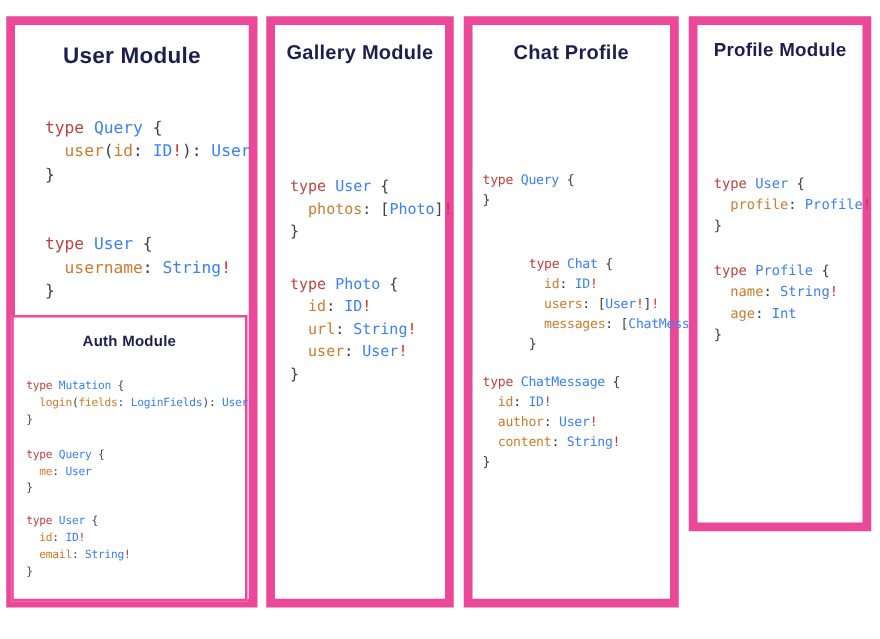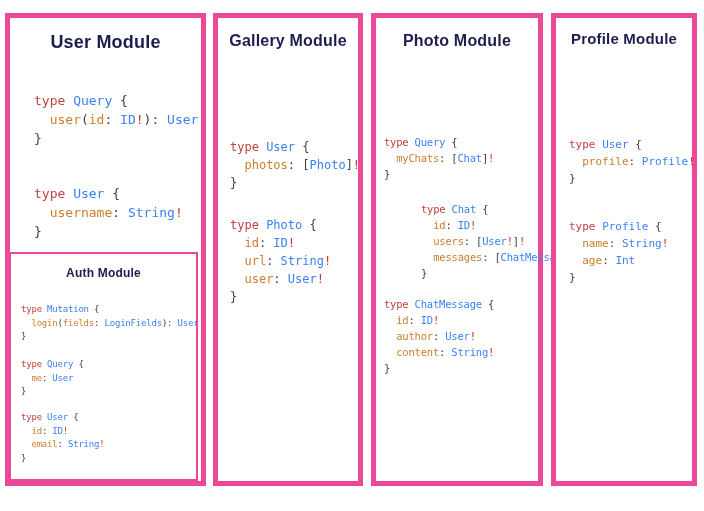--- a/index.html
+++ b/index.html
@@ -2,27 +2,27 @@
 <html><head>
 <meta charset="utf-8">
 <style>
   html,body{margin:0;padding:0;}
   body{
     width:704px;height:511px;position:relative;background:#ffffff;
     font-family:"Liberation Sans",sans-serif;overflow:hidden;
   }
   .box{
     position:absolute;background:#ffffff;box-sizing:border-box;
-    border:5px solid #ec4899;
+    border:7px solid #ec4899;
   }
   #user-box{left:5px;top:13px;width:201px;height:473px;}
   #auth-box{left:9px;top:252px;width:189px;height:229px;border-width:2px;z-index:2;}
   #gallery-box{left:213px;top:13px;width:150px;height:473px;}
   #chat-box{left:371px;top:13px;width:172px;height:473px;}
-  #profile-box{left:551px;top:13px;width:146px;height:473px;}
+  #profile-box{left:551px;top:13px;width:146px;height:412px;}
 
   .box-title{
     position:absolute;left:0;right:0;text-align:center;
     font-weight:bold;color:#1d1d4f;letter-spacing:0.2px;
   }
   #user-box .box-title{top:14px;font-size:18px;}
   #auth-box .box-title{top:12px;font-size:12px;}
   #gallery-box .box-title{top:14px;font-size:16px;}
   #chat-box .box-title{top:14px;font-size:16px;}
   #profile-box .box-title{top:12px;font-size:15px;}
@@ -37,21 +37,21 @@
   #auth-box .code{font-size:9px;line-height:13.5px;padding-left:10px;letter-spacing:-0.2px;}
   #auth-box .b0{top:49px;} #auth-box .b1{top:104px;} #auth-box .b2{top:157px;}
 
   #gallery-box .code{font-size:12px;line-height:18px;padding-left:12px;}
   #gallery-box .b0{top:120px;} #gallery-box .b1{top:198px;}
 
   #chat-box .code{font-size:10.5px;line-height:16px;padding-left:8px;letter-spacing:-0.2px;}
   #chat-box .b0{top:116px;} #chat-box .b1{top:183px;margin-left:37px;} #chat-box .b2{top:278px;}
 
   #profile-box .code{font-size:11px;line-height:17px;padding-left:13px;}
-  #profile-box .b0{top:118px;} #profile-box .b1{top:200px;}
+  #profile-box .b0{top:118px;} #profile-box .b1{top:188px;}
 
   .tk-k{color:#bf4340;}   
   .tk-t{color:#3b82f6;}   
   .tk-f{color:#cd7d2e;}   
   .tk-b{color:#c8362d;}   
   .tk-p{color:#3d4148;}   
 </style>
 </head>
 <body>
 
@@ -70,22 +70,22 @@
     <div class="code b2"><div><span class="tk-k">type </span><span class="tk-t">User </span><span class="tk-p">{</span></div><div><span class="tk-p">  </span><span class="tk-f">id</span><span class="tk-p">: </span><span class="tk-t">ID</span><span class="tk-b">!</span></div><div><span class="tk-p">  </span><span class="tk-f">email</span><span class="tk-p">: </span><span class="tk-t">String</span><span class="tk-b">!</span></div><div><span class="tk-p">}</span></div></div>
   </section>
 
   <section class="box" id="gallery-box">
     <div class="box-title">Gallery Module</div>
     <div class="code b0"><div><span class="tk-k">type </span><span class="tk-t">User </span><span class="tk-p">{</span></div><div><span class="tk-p">  </span><span class="tk-f">photos</span><span class="tk-p">: [</span><span class="tk-t">Photo</span><span class="tk-p">]</span><span class="tk-b">!</span></div><div><span class="tk-p">}</span></div></div>
     <div class="code b1"><div><span class="tk-k">type </span><span class="tk-t">Photo </span><span class="tk-p">{</span></div><div><span class="tk-p">  </span><span class="tk-f">id</span><span class="tk-p">: </span><span class="tk-t">ID</span><span class="tk-b">!</span></div><div><span class="tk-p">  </span><span class="tk-f">url</span><span class="tk-p">: </span><span class="tk-t">String</span><span class="tk-b">!</span></div><div><span class="tk-p">  </span><span class="tk-f">user</span><span class="tk-p">: </span><span class="tk-t">User</span><span class="tk-b">!</span></div><div><span class="tk-p">}</span></div></div>
   </section>
 
   <section class="box" id="chat-box">
-    <div class="box-title">Photo Module</div>
-    <div class="code b0"><div><span class="tk-k">type </span><span class="tk-t">Query </span><span class="tk-p">{</span></div><div><span class="tk-p">  </span><span class="tk-f">myChats</span><span class="tk-p">: [</span><span class="tk-t">Chat</span><span class="tk-p">]</span><span class="tk-b">!</span></div><div><span class="tk-p">}</span></div></div>
+    <div class="box-title">Chat Profile</div>
+    <div class="code b0"><div><span class="tk-k">type </span><span class="tk-t">Query </span><span class="tk-p">{</span></div><div><span class="tk-p">}</span></div></div>
     <div class="code b1"><div><span class="tk-k">type </span><span class="tk-t">Chat </span><span class="tk-p">{</span></div><div><span class="tk-p">  </span><span class="tk-f">id</span><span class="tk-p">: </span><span class="tk-t">ID</span><span class="tk-b">!</span></div><div><span class="tk-p">  </span><span class="tk-f">users</span><span class="tk-p">: [</span><span class="tk-t">User</span><span class="tk-b">!</span><span class="tk-p">]</span><span class="tk-b">!</span></div><div><span class="tk-p">  </span><span class="tk-f">messages</span><span class="tk-p">: [</span><span class="tk-t">ChatMessage</span><span class="tk-p">]</span><span class="tk-b">!</span></div><div><span class="tk-p">}</span></div></div>
     <div class="code b2"><div><span class="tk-k">type </span><span class="tk-t">ChatMessage </span><span class="tk-p">{</span></div><div><span class="tk-p">  </span><span class="tk-f">id</span><span class="tk-p">: </span><span class="tk-t">ID</span><span class="tk-b">!</span></div><div><span class="tk-p">  </span><span class="tk-f">author</span><span class="tk-p">: </span><span class="tk-t">User</span><span class="tk-b">!</span></div><div><span class="tk-p">  </span><span class="tk-f">content</span><span class="tk-p">: </span><span class="tk-t">String</span><span class="tk-b">!</span></div><div><span class="tk-p">}</span></div></div>
   </section>
 
   <section class="box" id="profile-box">
     <div class="box-title">Profile Module</div>
     <div class="code b0"><div><span class="tk-k">type </span><span class="tk-t">User </span><span class="tk-p">{</span></div><div><span class="tk-p">  </span><span class="tk-f">profile</span><span class="tk-p">: </span><span class="tk-t">Profile</span><span class="tk-b">!</span></div><div><span class="tk-p">}</span></div></div>
     <div class="code b1"><div><span class="tk-k">type </span><span class="tk-t">Profile </span><span class="tk-p">{</span></div><div><span class="tk-p">  </span><span class="tk-f">name</span><span class="tk-p">: </span><span class="tk-t">String</span><span class="tk-b">!</span></div><div><span class="tk-p">  </span><span class="tk-f">age</span><span class="tk-p">: </span><span class="tk-t">Int</span></div><div><span class="tk-p">}</span></div></div>
   </section>
 

